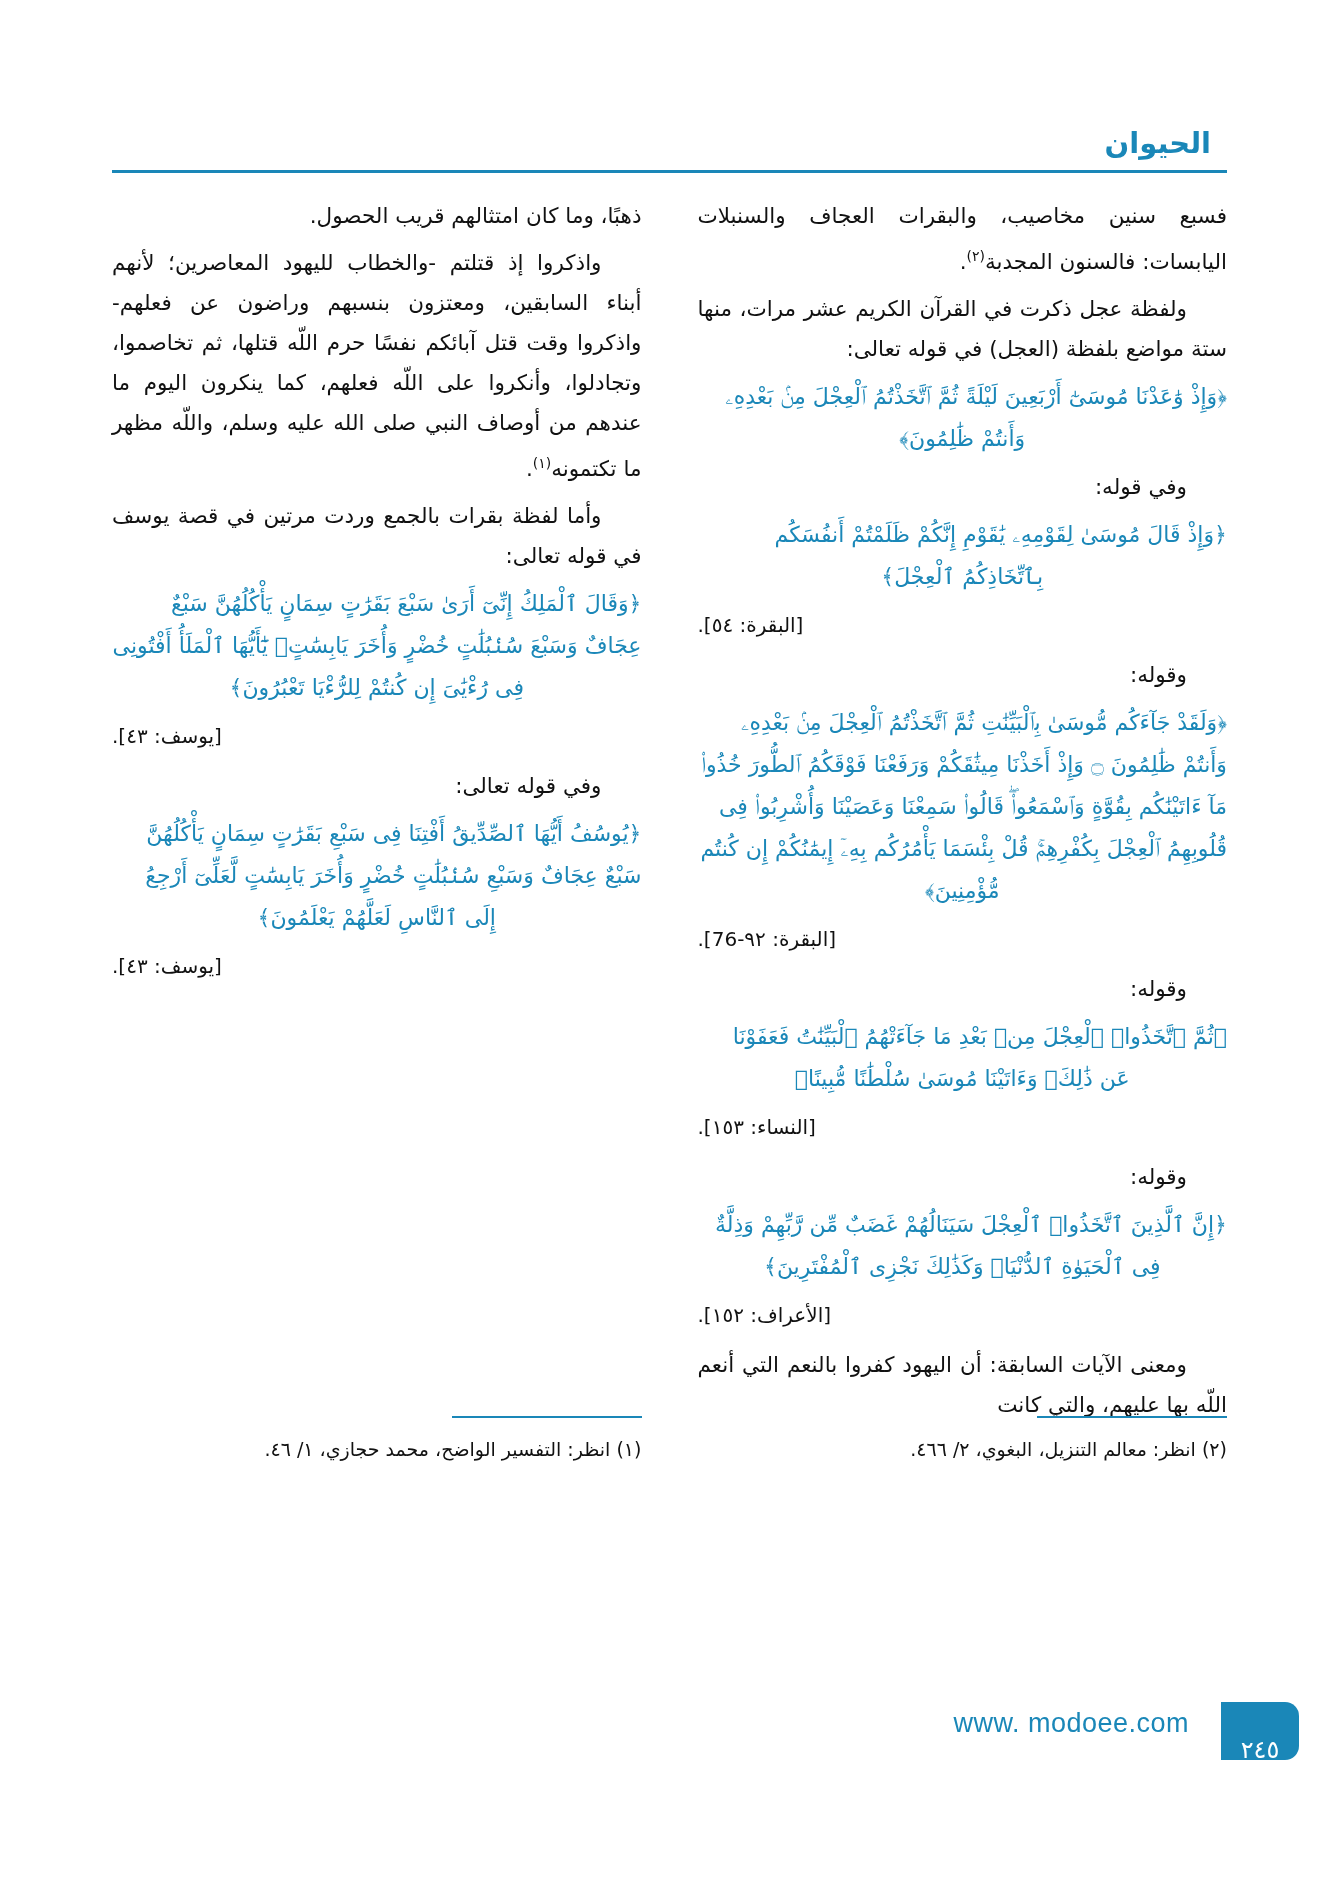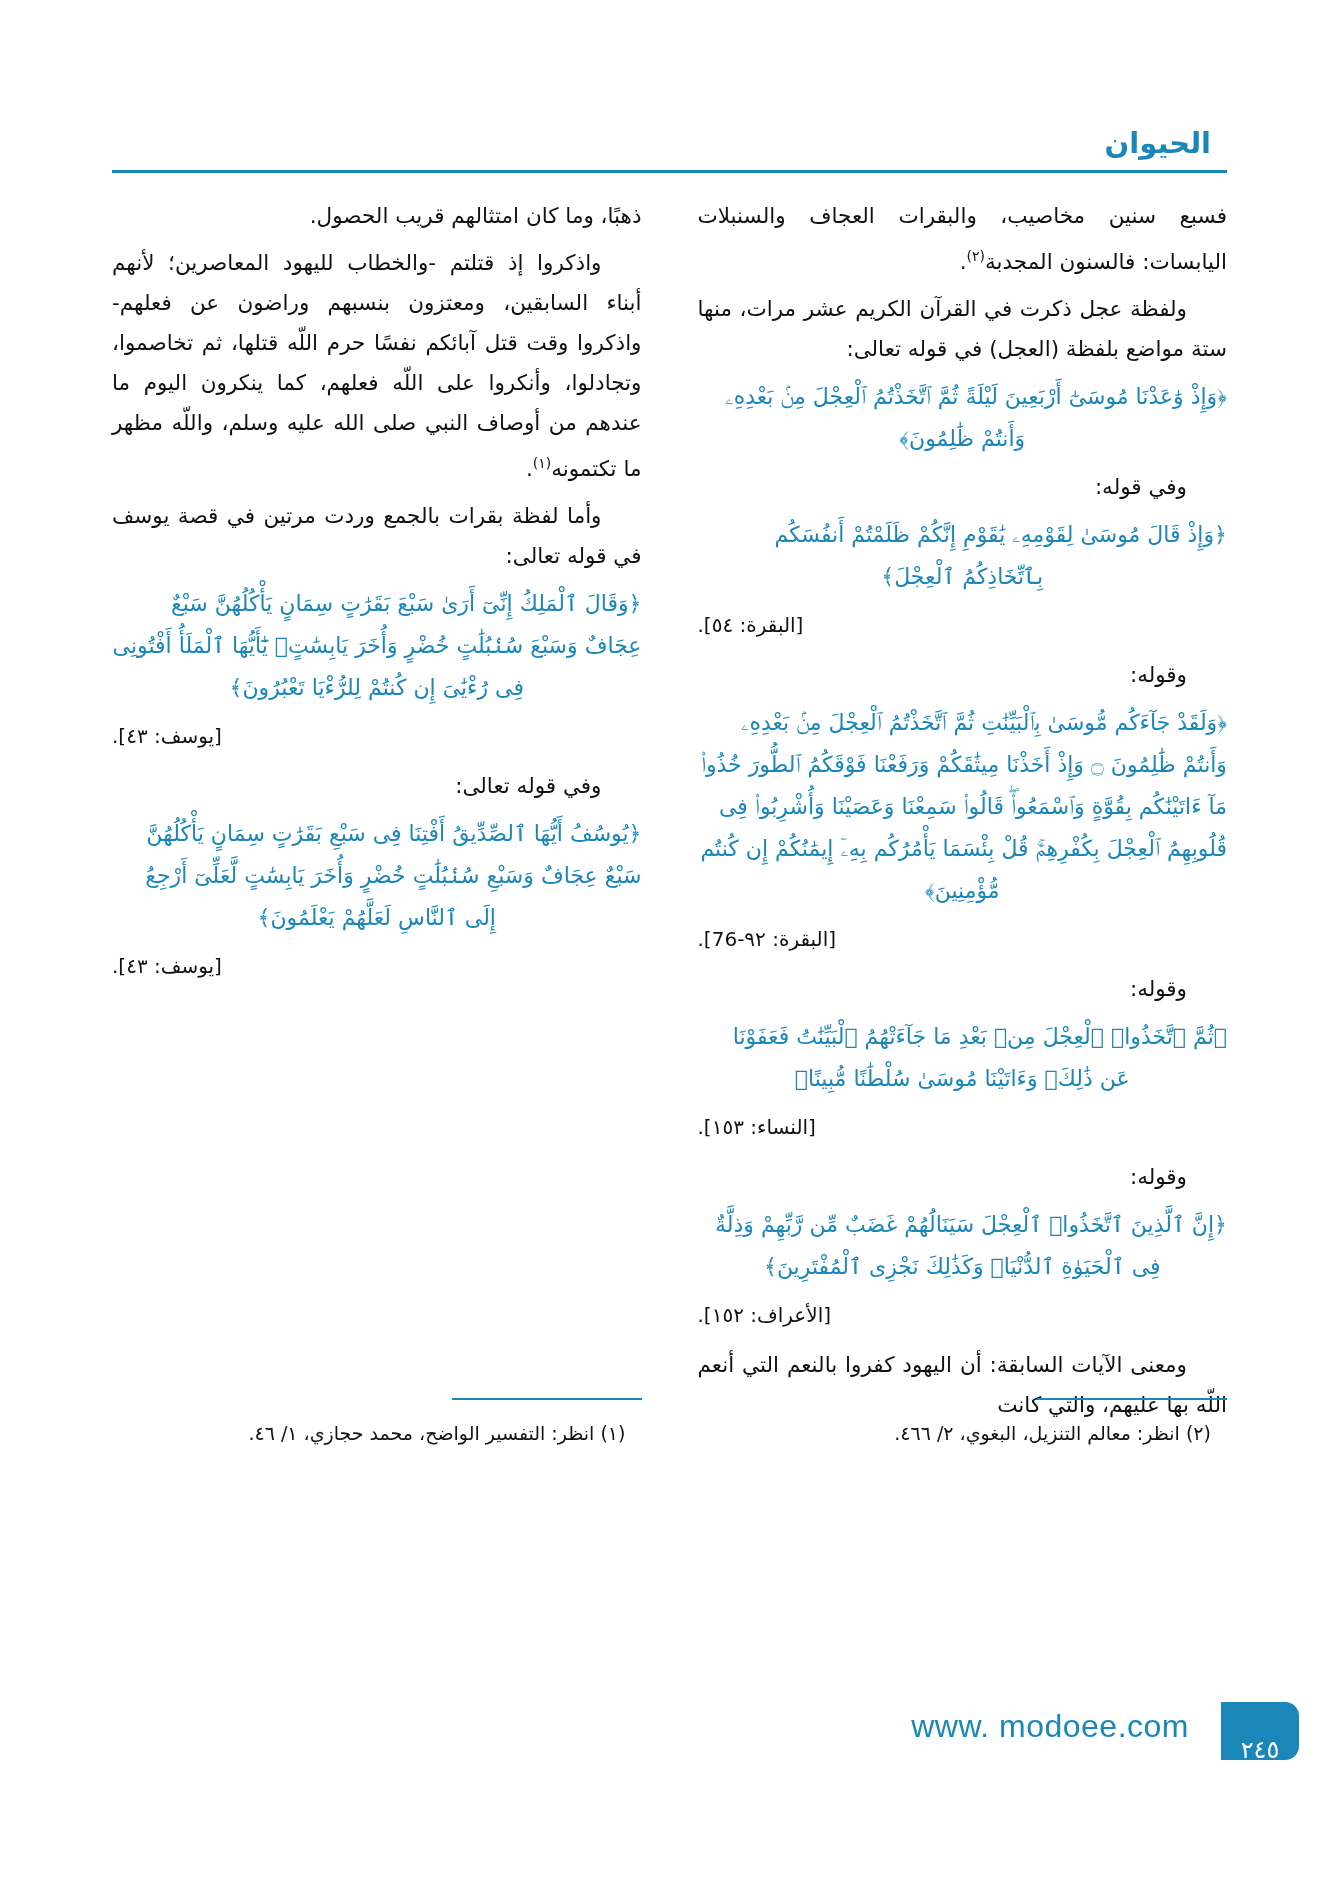--- a/index.html
+++ b/index.html
@@ -109,21 +109,21 @@
     width: 190px;
     height: 2.5px;
     background: #1a87b8;
     margin: 0 0 14px 0;
   }
   .fn {
     font-size: 19px;
     line-height: 34px;
     text-align: justify;
     text-align-last: right;
-    margin: 16px;
+    margin: 0;
   }
 
   
   .footer {
     position: absolute;
     bottom: 118px;
     right: 0;
     left: 0;
     height: 70px;
   }
@@ -146,21 +146,21 @@
     text-align: center;
     color: #ffffff;
     font-size: 24px;
     font-family: "DejaVu Sans", sans-serif;
     margin-top: 19px;
   }
   .site {
     position: absolute;
     right: 150px;
     top: 6px;
-    font-size: 32px;
+    font-size: 27px;
     color: #1a87b8;
     font-family: "Liberation Sans", sans-serif;
     letter-spacing: 0.5px;
     direction: ltr;
   }
 </style>
 </head>
 <body>
 
 <div class="page">

